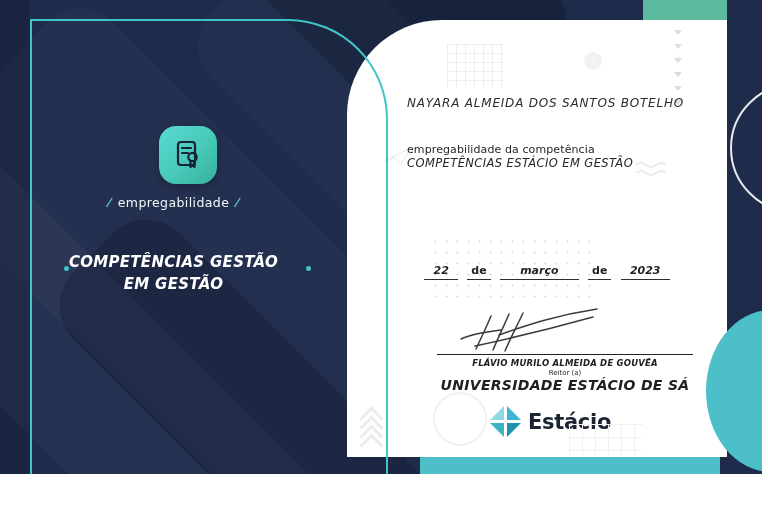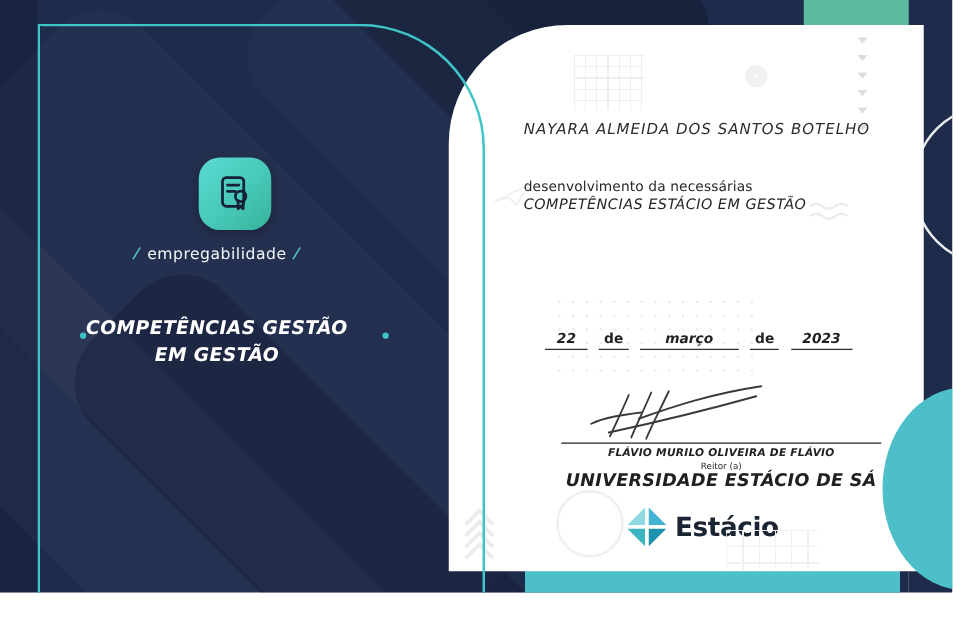--- a/index.html
+++ b/index.html
@@ -31,21 +31,21 @@
   
   .green-bar{position:absolute;left:643px;top:0;width:87px;height:20px;background:#5cbb9e;z-index:2;}
   .strip{position:absolute;left:727px;top:0;width:35px;height:474px;background:#1e2b4b;overflow:hidden;z-index:2;}
   .arc{position:absolute;left:3px;top:83px;width:130px;height:130px;border:2px solid rgba(255,255,255,0.9);border-radius:50%;}
 
   
   .teal-bar{position:absolute;left:420px;top:456px;width:300px;height:18px;background:#4cbfc9;z-index:4;}
 
   
   .card{position:absolute;left:347px;top:20px;width:380px;height:437px;background:#ffffff;
-        border-top-left-radius:95px;z-index:5;overflow:hidden;color:#2b2b2b;margin-left:12px;}
+        border-top-left-radius:95px;z-index:5;overflow:hidden;color:#2b2b2b;}
 
   .deco-grid{position:absolute;left:100px;top:24px;width:56px;height:44px;opacity:.9;
     background:repeating-linear-gradient(to right,#ededed 0 1px,transparent 1px 9px),
                repeating-linear-gradient(to bottom,#ededed 0 1px,transparent 1px 9px);}
   .deco-donut{position:absolute;left:237px;top:32px;width:18px;height:18px;border:8px solid #f1f1f1;border-radius:50%;}
   .chev-col{position:absolute;left:327px;top:10px;display:flex;flex-direction:column;gap:9px;align-items:center;}
   .chev-down{width:0;height:0;border-left:4px solid transparent;border-right:4px solid transparent;border-top:5px solid #dddddd;}
   .deco-dots{position:absolute;left:83px;top:216px;width:165px;height:70px;opacity:.8;
     background:radial-gradient(circle,#dfdfdf 1px,transparent 1.2px);background-size:11px 11px;z-index:1;}
   .deco-circle{position:absolute;left:86px;top:372px;width:54px;height:54px;border:2px solid #f0f0f0;border-radius:50%;}
@@ -146,21 +146,21 @@
     <div class="deco-wave">
       <svg width="34" height="18" viewBox="0 0 34 18" fill="none" stroke="#ececec" stroke-width="2">
         <path d="M1 5 Q 6 1, 11 5 T 21 5 T 31 5"></path>
         <path d="M1 13 Q 6 9, 11 13 T 21 13 T 31 13"></path>
       </svg>
     </div>
 
     <div class="student-name">NAYARA ALMEIDA DOS SANTOS BOTELHO</div>
 
     <div class="body-text">
-      <div>desenvolvimento da necessárias</div>
+      <div>empregabilidade da competência</div>
       <div class="competency">COMPETÊNCIAS ESTÁCIO EM GESTÃO</div>
     </div>
 
     <div class="deco-dots"></div>
 
     <div class="date-row">
       <span class="seg">22</span>
       <span class="seg plain">de</span>
       <span class="seg month">março</span>
       <span class="seg plain">de</span>
@@ -172,21 +172,21 @@
         <path d="M6 35 C 16 30, 30 28, 46 26"></path>
         <path d="M36 12 C 31 24, 26 34, 21 45"></path>
         <path d="M54 10 C 48 24, 43 34, 38 46"></path>
         <path d="M68 9 C 61 24, 55 35, 50 47"></path>
         <path d="M44 31 C 72 21, 102 11, 142 5"></path>
         <path d="M20 42 C 62 33, 102 23, 138 13"></path>
       </svg>
     </div>
 
     <div class="sig-block">
-      <div class="sig-name">FLÁVIO MURILO OLIVEIRA DE FLÁVIO</div>
+      <div class="sig-name">FLÁVIO MURILO ALMEIDA DE GOUVÊA</div>
       <div class="sig-role">Reitor (a)</div>
       <div class="sig-inst">UNIVERSIDADE ESTÁCIO DE SÁ</div>
     </div>
 
     <div class="deco-circle"></div>
 
     <div class="logo">
       <svg width="37" height="37" viewBox="0 0 37 37">
         <polygon points="17,3 17,17 3,17" fill="#8fd9e3"></polygon>
         <polygon points="20,3 34,17 20,17" fill="#41b4d4"></polygon>

